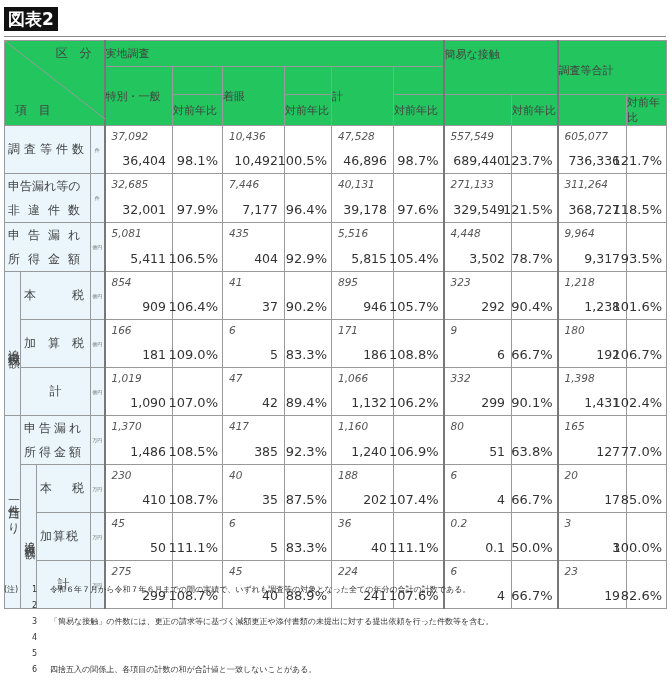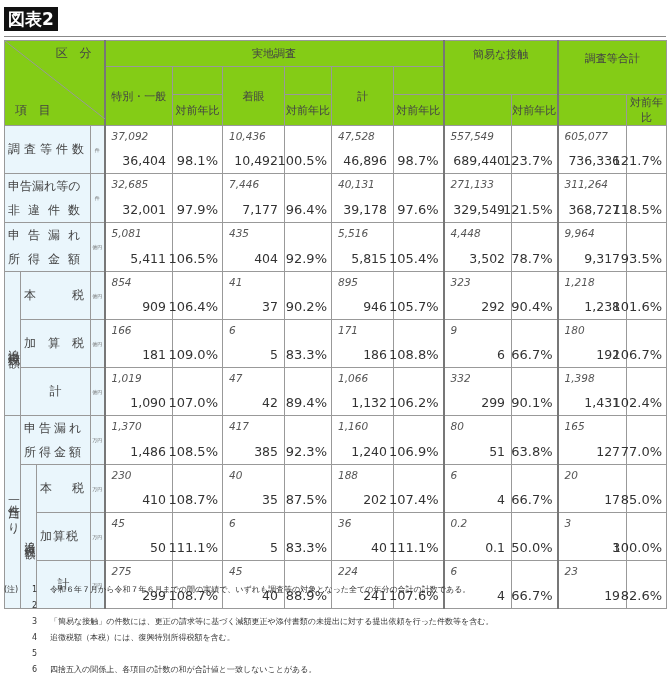--- a/index.html
+++ b/index.html
@@ -4,21 +4,21 @@
 <style>
   html, body { margin:0; padding:0; background:#ffffff; }
   body { width:670px; height:685px; position:relative; font-family:"DejaVu Sans", sans-serif; color:#333; overflow:hidden; }
   .title-bar { position:absolute; left:4px; top:6px; height:26px; display:flex; align-items:center; }
   .badge { background:#111; color:#fff; font-weight:bold; font-size:17px; padding:1px 4px; line-height:22px; margin-right:6px; }
   .title { font-size:18px; font-weight:bold; color:#111; letter-spacing:-0.5px; }
   .title-rule { position:absolute; left:4px; right:4px; top:36px; height:1px; background:#888; }
 
   table.main { position:absolute; left:4px; top:40px; width:662px; border-collapse:collapse; table-layout:fixed; font-size:11px; }
   table.main td { border:1px solid #999; padding:0; }
-  .hdr { background:#84cc16; color:#444; text-align:center;margin-left:48px; }
+  .hdr { background:#22c55e; color:#444; text-align:left;margin-left:48px; }
   .rowhdr { background:#eaf6fc; color:#444; }
   .unit { background:#eaf6fc; font-size:5px; color:#666; text-align:center; vertical-align:middle; }
   .cell { position:relative; height:47px; }
   .prev { position:absolute; left:6px; top:4px; font-style:italic; font-size:10.5px; color:#555; }
   .cur { position:absolute; right:6px; bottom:5px; font-size:12.5px; color:#333; }
   .ratio { position:absolute; right:4px; bottom:5px; font-size:13px; color:#333; }
   .thick-l { border-left:2px solid #777 !important; }
   .vtext { writing-mode:vertical-rl; text-orientation:upright; letter-spacing:2px; font-size:12px; margin:auto; }
   .lbl { font-size:12px; letter-spacing:4px; padding-left:3px !important; white-space:nowrap; }
   .lbl2 { font-size:12px; padding-left:3px !important; line-height:24px; white-space:nowrap; }
@@ -57,21 +57,21 @@
       <tr style="height:26px">
     <td colspan="4" rowspan="3" class="hdr" style="position:relative;">
       <svg style="position:absolute;left:0;top:0" width="100" height="78">
             <line x1="0" y1="0" x2="100" y2="78" stroke="#999" stroke-width="1"></line>
           </svg>
       <span style="position:absolute;right:8px;top:4px;font-size:12px;letter-spacing:4px;">区 分</span>
       <span style="position:absolute;left:10px;bottom:6px;font-size:12px;letter-spacing:4px;">項 目</span>
     </td>
     <td colspan="6" class="hdr thick-l">実地調査</td>
     <td colspan="2" rowspan="2" class="hdr thick-l" style="vertical-align:top;padding-top:6px;">簡易な接触</td>
-    <td colspan="2" rowspan="2" class="hdr thick-l" style="vertical-align:top;padding-top:10px;">調査等合計</td>
+    <td colspan="2" rowspan="2" class="hdr thick-l" style="vertical-align:top;padding-top:22px;">調査等合計</td>
   </tr>
   <tr style="height:28px">
     <td rowspan="2" class="hdr thick-l">特別・一般</td>
     <td class="hdr" style="border-bottom:1px dashed #aaa;border-left:none"></td>
     <td rowspan="2" class="hdr">着眼</td>
     <td class="hdr" style="border-bottom:1px dashed #aaa;border-left:none"></td>
     <td rowspan="2" class="hdr">計</td>
     <td class="hdr" style="border-bottom:1px dashed #aaa;border-left:none"></td>
   </tr>
   <tr style="height:24px">
@@ -515,21 +515,20 @@
       <span class="num">2</span>
     </div>
   <div class="n">
       <span class="pre"></span>
       <span class="num">3</span>
       <span>「簡易な接触」の件数には、更正の請求等に基づく減額更正や添付書類の未提出に対する提出依頼を行った件数等を含む。</span>
     </div>
   <div class="n">
       <span class="pre"></span>
       <span class="num">4</span>
-      <span>追徴税額（本税）には、復興特別所得税額を含む。</span>
     </div>
   <div class="n">
       <span class="pre"></span>
       <span class="num">5</span>
     </div>
   <div class="n">
       <span class="pre"></span>
       <span class="num">6</span>
       <span>四捨五入の関係上、各項目の計数の和が合計値と一致しないことがある。</span>
     </div>

